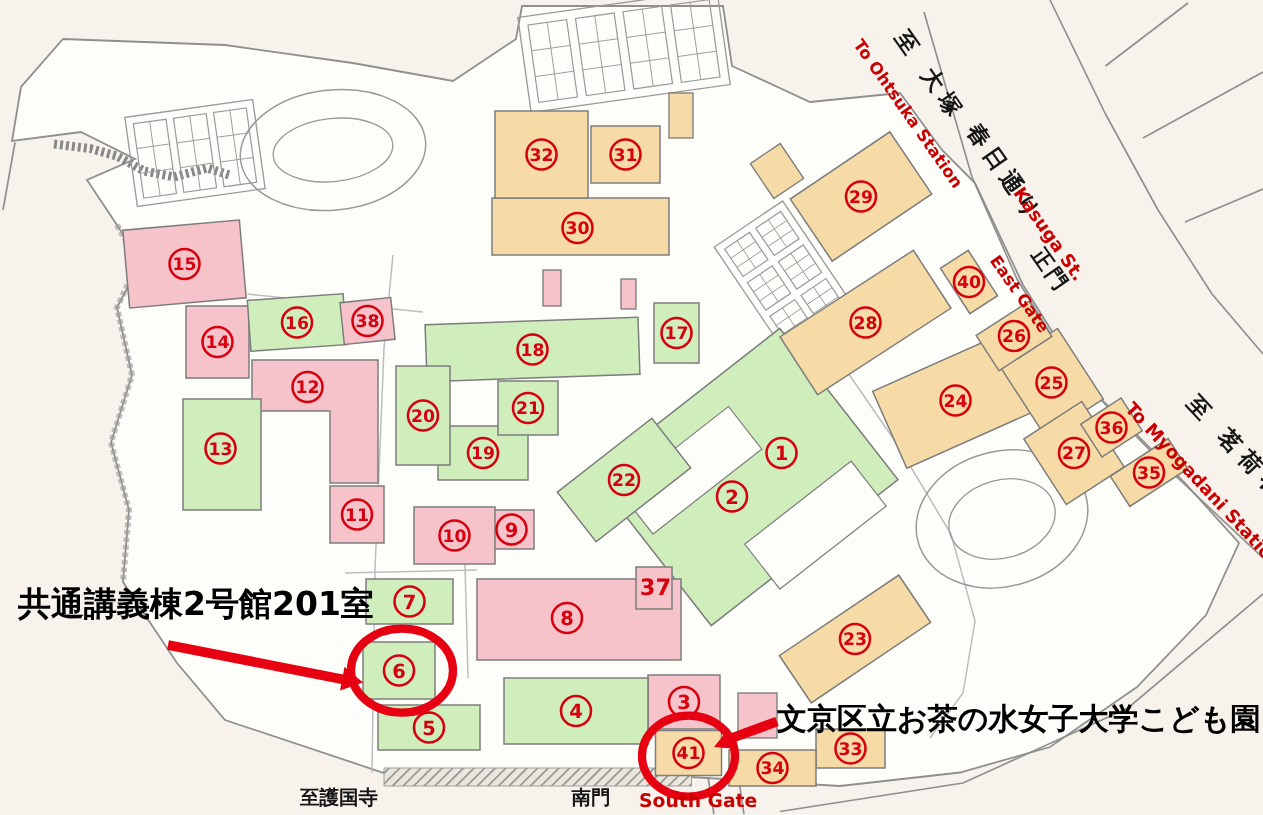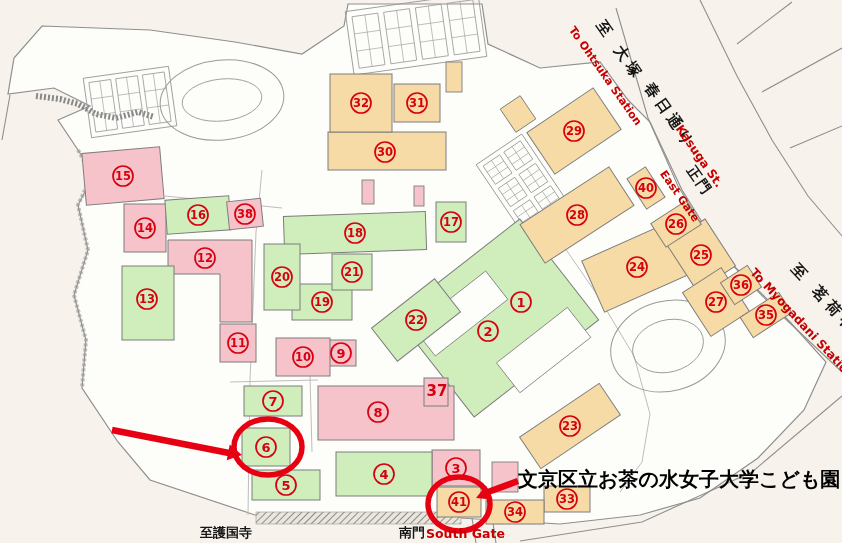--- a/index.html
+++ b/index.html
@@ -338,17 +338,18 @@
   <div class="lbl jp" style="left:648px;top:76px;transform:rotate(55deg);font-size:15px;letter-spacing:4px;">春日通り</div>
   <div class="lbl en" style="left:678px;top:120px;transform:rotate(55deg);font-size:12px;">Kasuga St.</div>
 
   <div class="lbl jp" style="left:690px;top:160px;transform:rotate(55deg);font-size:14px;letter-spacing:2px;">正門</div>
   <div class="lbl en" style="left:662px;top:166px;transform:rotate(55deg);font-size:11px;">East Gate</div>
 
   <div class="lbl jp" style="left:794px;top:258px;transform:rotate(47deg);font-size:15px;letter-spacing:5px;">至 茗荷谷</div>
   <div class="lbl en" style="left:752px;top:264px;transform:rotate(47deg);font-size:12px;">To Myogadani Station</div>
 
   <div class="lbl jp" style="left:200px;top:526px;font-size:13px;text-align:right;">至護国寺</div>
-  <div class="lbl jp" style="left:381px;top:526px;font-size:13px;margin-left:18px;">南門</div>
+  <div class="lbl jp" style="left:381px;top:526px;font-size:13px;">南門</div>
   <div class="lbl en" style="left:414px;top:527px;font-size:12.5px;margin-left:12px;">South Gate</div>
 
+  <div class="lbl ann" style="left:12px;top:392px;font-size:22px;">共通講義棟2号館201室</div>
   <div class="lbl ann" style="left:518px;top:468px;font-size:20px;">文京区立お茶の水女子大学こども園</div>
 </div>
 
 </body></html>

